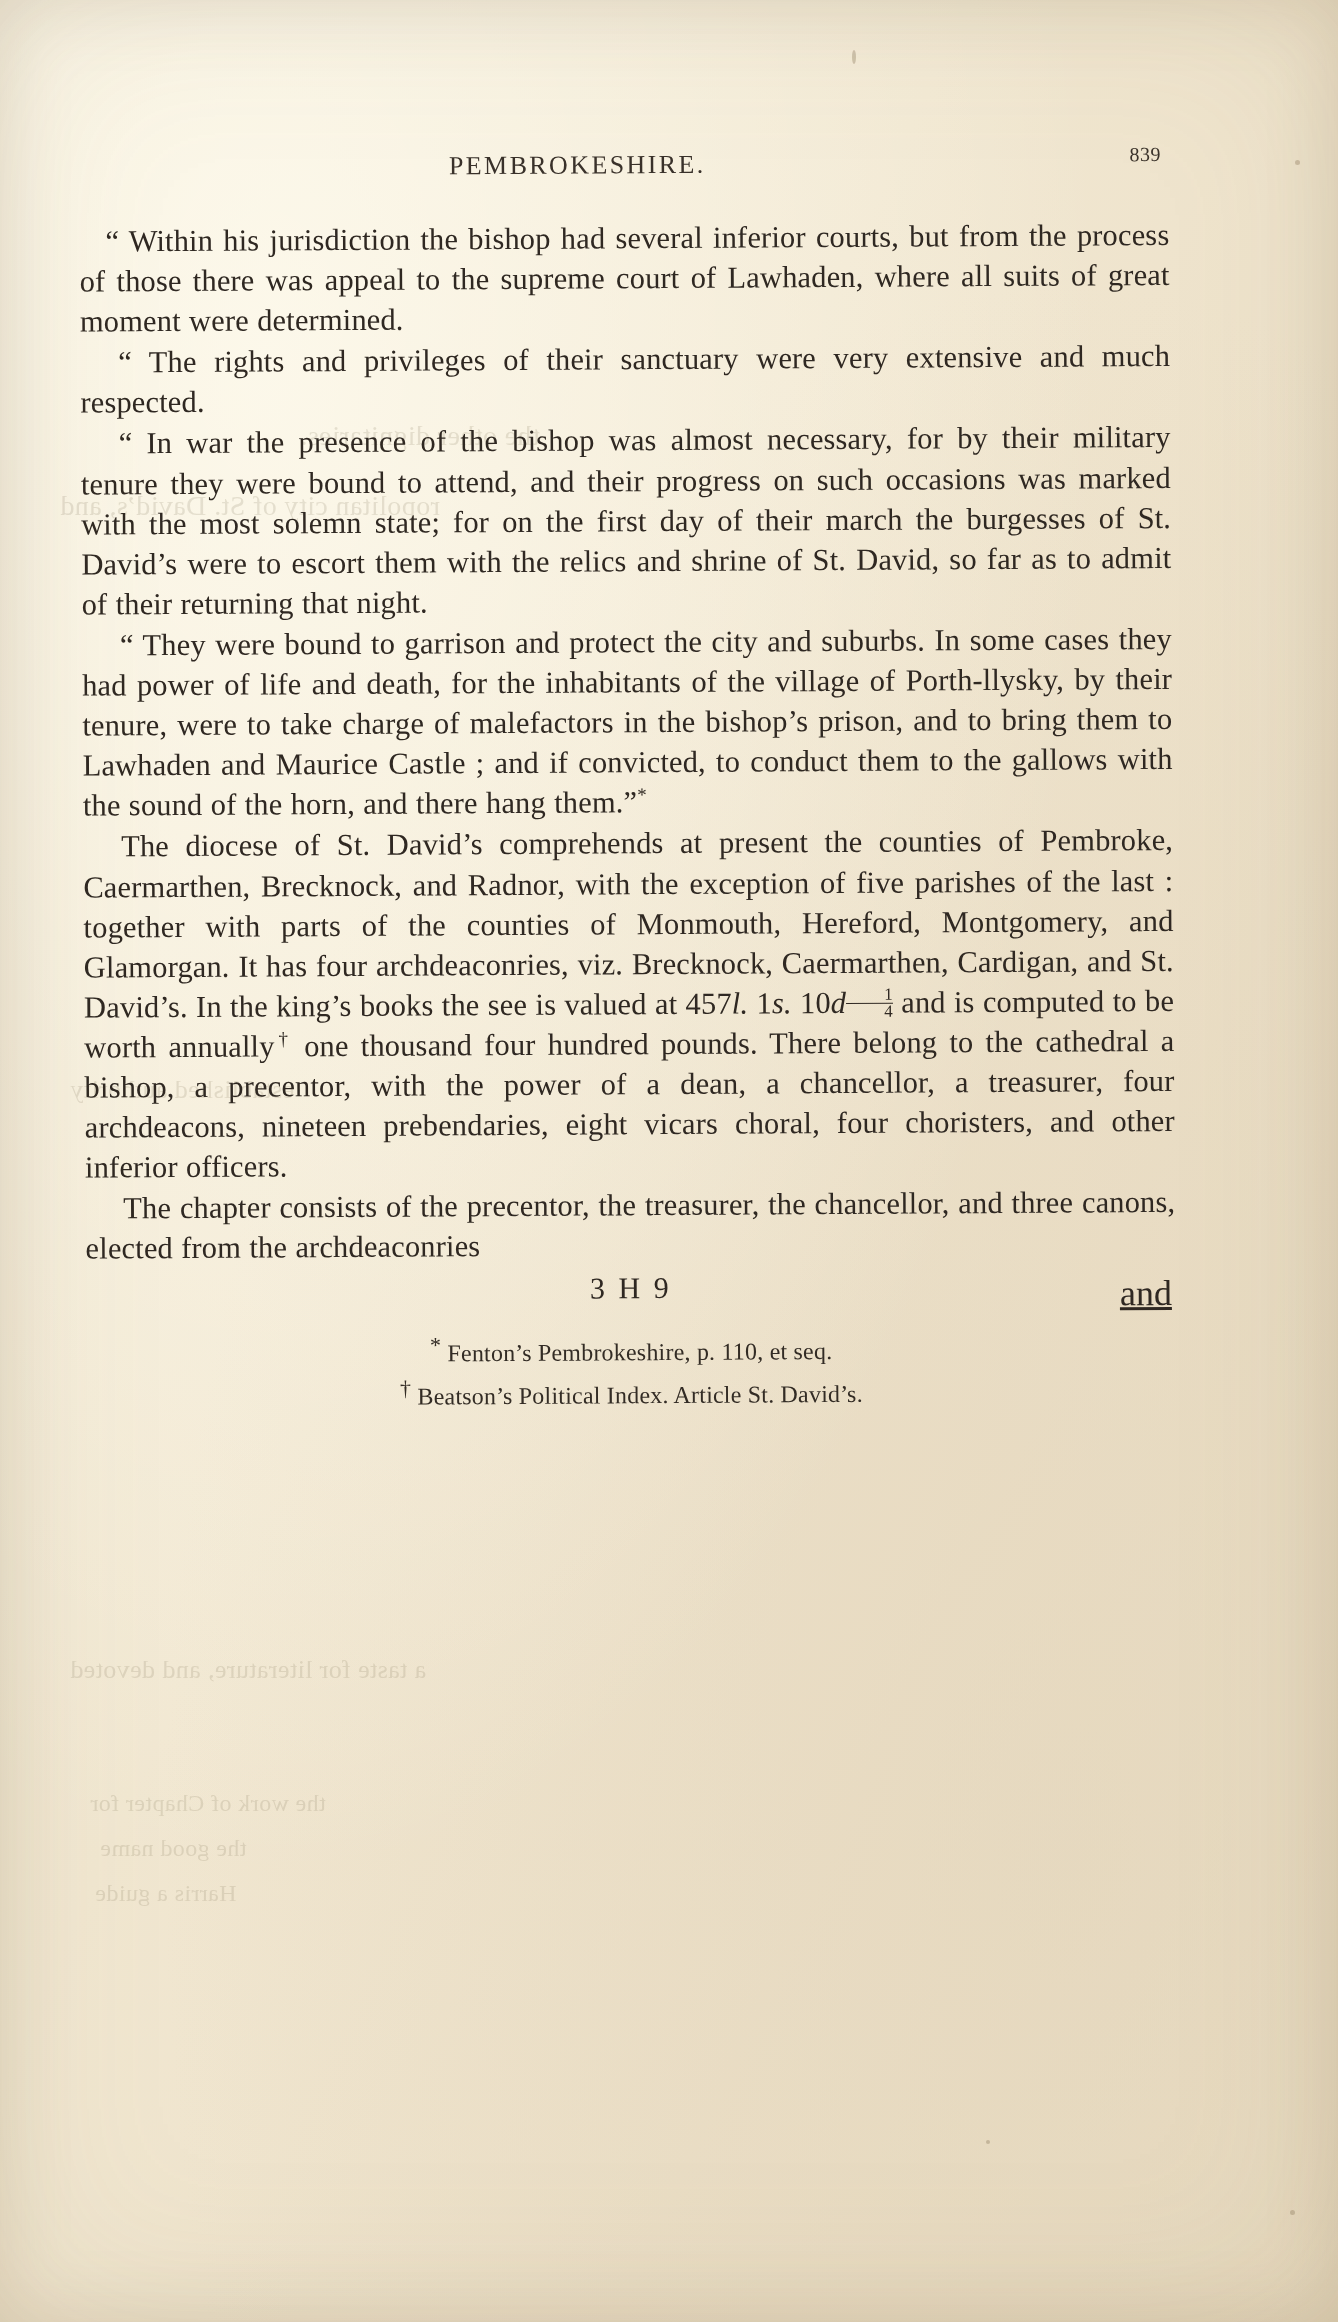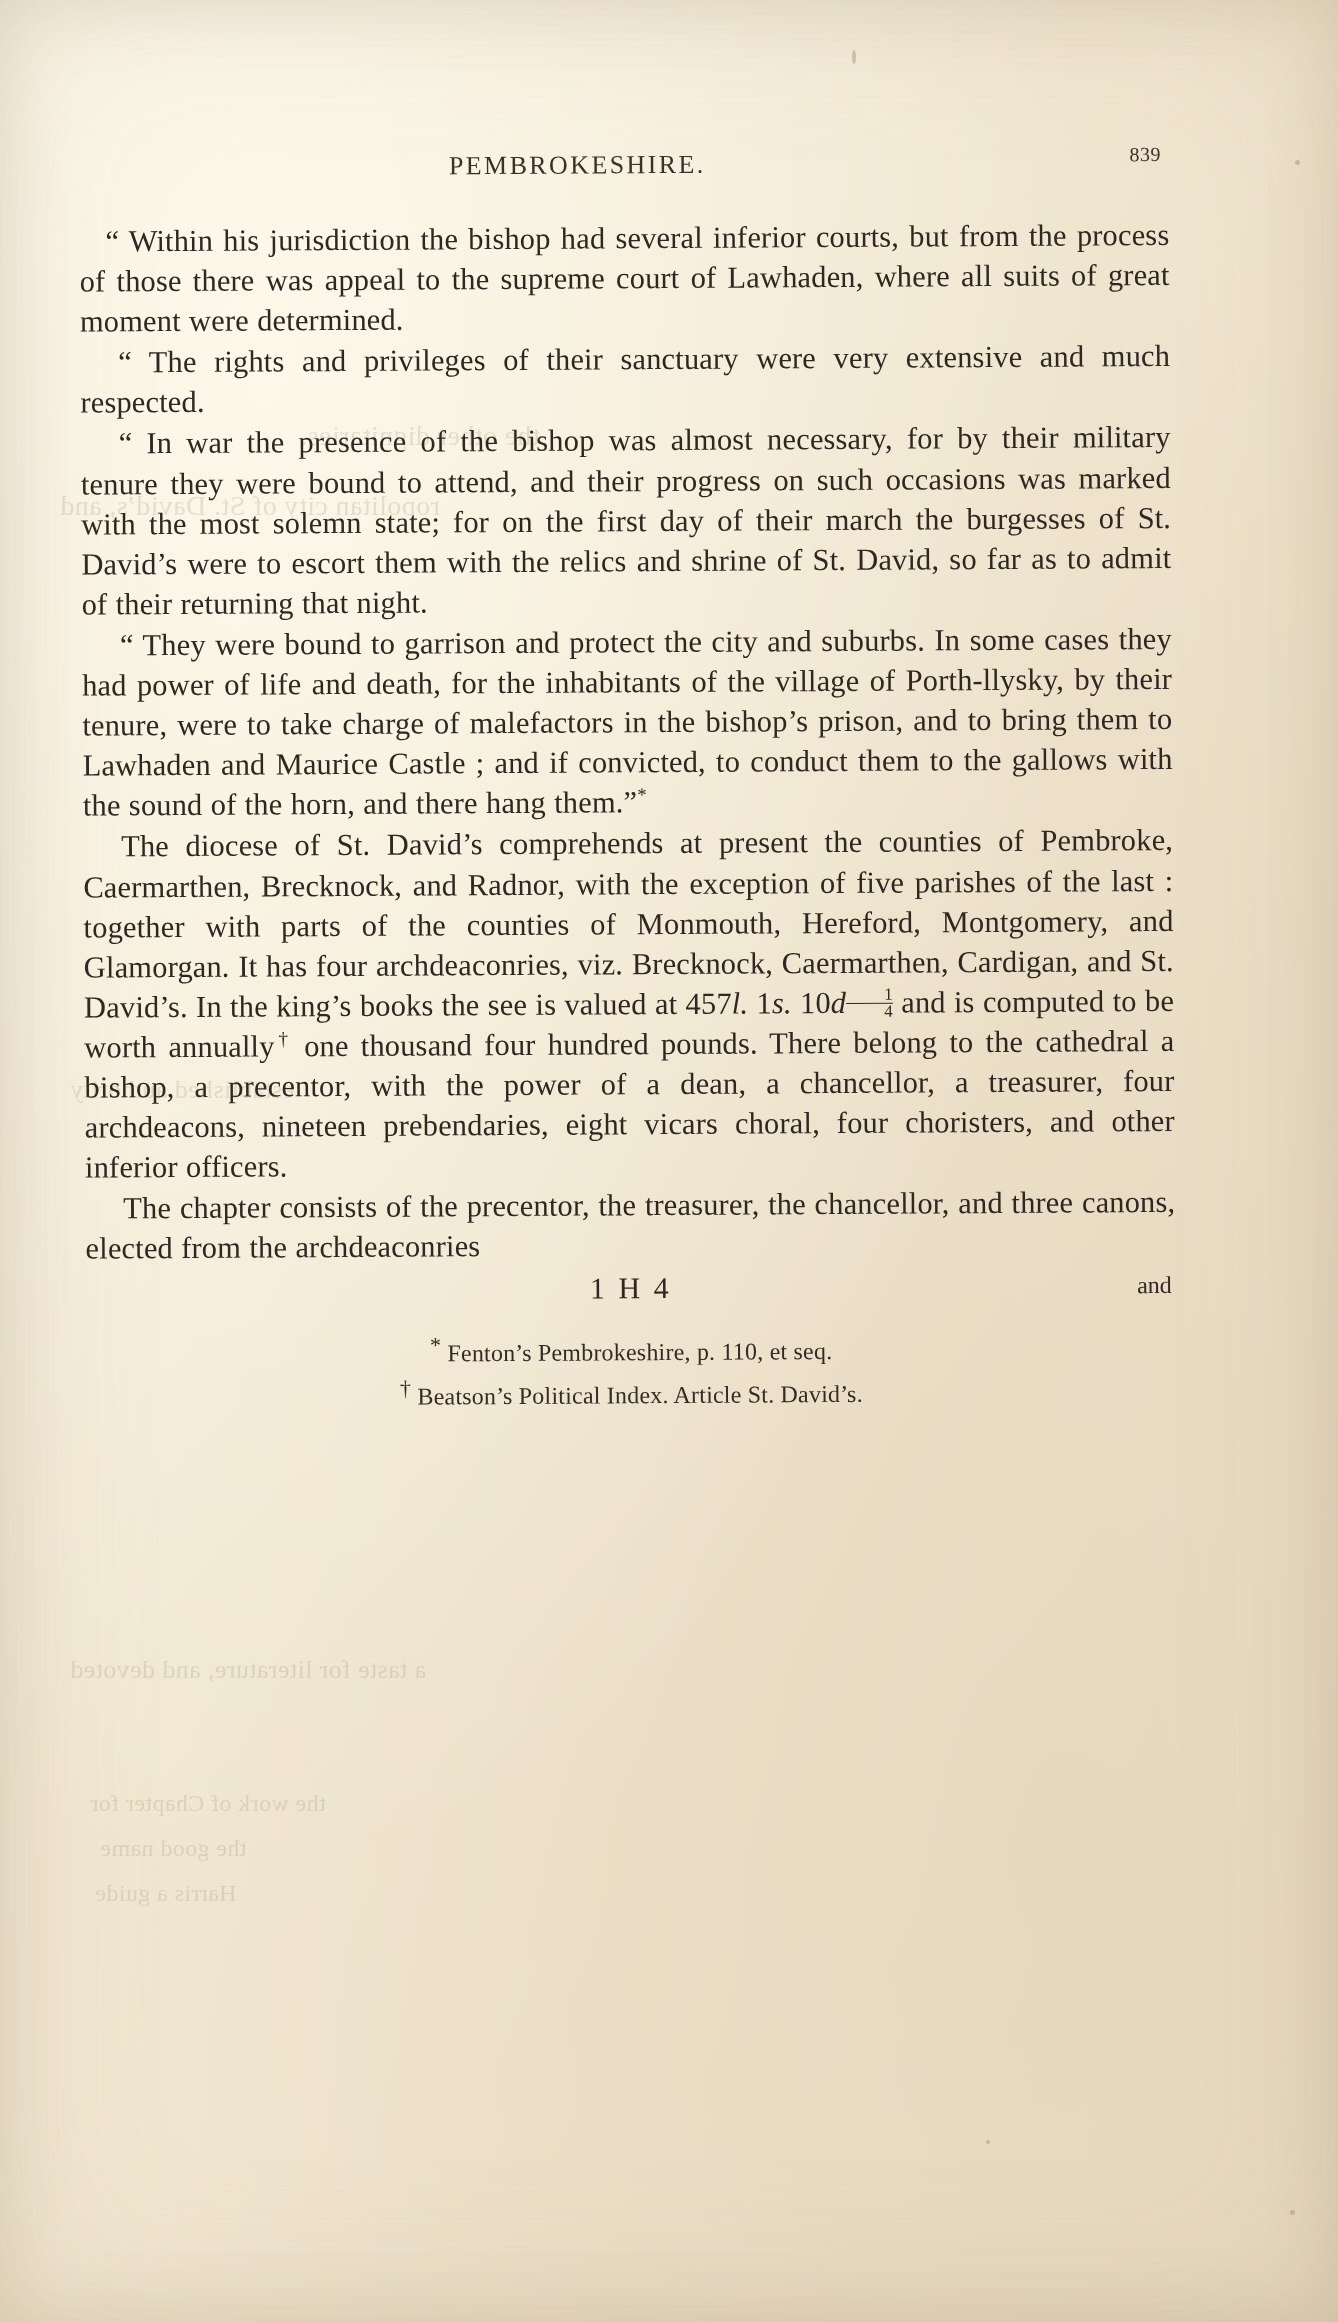--- a/index.html
+++ b/index.html
@@ -103,21 +103,22 @@
   .signature {
     position: absolute;
     left: 50%;
     transform: translateX(-50%);
     letter-spacing: 3px;
   }
   .catchword {
     position: absolute;
     right: 4px;
     top: 4px;
-    font-size: 24px;
+    font-size: 36px;
+    text-decoration: underline;
   }
   .footnotes {
     margin-top: 14px;
     text-align: center;
   }
   .footnote {
     font-size: 24px;
     color: #332c25;
     line-height: 1.5;
     letter-spacing: 0.2px;
@@ -191,21 +192,21 @@
 
       <p class="para indent">“ In war the presence of the bishop was almost necessary, for by their military tenure they were bound to attend, and their progress on such occasions was marked with the most solemn state; for on the first day of their march the burgesses of St. David’s were to escort them with the relics and shrine of St. David, so far as to admit of their returning that night.</p>
 
       <p class="para indent"><span>“ They were bound to garrison and protect the city and suburbs. In some cases they had power of life and death, for the inhabitants of the village of Porth-llysky, by their tenure, were to take charge of malefactors in the bishop’s prison, and to bring them to Lawhaden and Maurice Castle ; and if convicted, to conduct them to the gallows with the sound of the horn, and there hang them.”</span><sup class="note">*</sup></p>
 
       <p class="para indent"><span>The diocese of St. David’s comprehends at present the counties of Pembroke, Caermarthen, Brecknock, and Radnor, with the exception of five parishes of the last : together with parts of the counties of Monmouth, Hereford, Montgomery, and Glamorgan. It has four archdeaconries, viz. Brecknock, Caermarthen, Cardigan, and St. David’s. In the king’s books the see is valued at 457</span><span class="it">l.</span> <span>1</span><span class="it">s.</span> <span>10</span><span class="it">d</span><span class="frac"><span class="num">1</span><span class="den">4</span></span><span> and is computed to be worth annually</span><sup class="note">†</sup><span> one thousand four hundred pounds. There belong to the cathedral a bishop, a precentor, with the power of a dean, a chancellor, a treasurer, four archdeacons, nineteen prebendaries, eight vicars choral, four choristers, and other inferior officers.</span></p>
 
       <p class="para indent">The chapter consists of the precentor, the treasurer, the chancellor, and three canons, elected from the archdeaconries</p>
 
       <div class="sig-line">
-        <span class="signature">1 H 4</span>
+        <span class="signature">3 H 9</span>
         <span class="catchword">and</span>
       </div>
 
       <div class="footnotes">
         <div class="footnote"><span class="fn-mark">*</span> <span>Fenton’s Pembrokeshire, p. 110, et seq.</span></div>
         <div class="footnote"><span class="fn-mark">†</span> <span>Beatson’s Political Index. Article St. David’s.</span></div>
       </div>
 
     </div>
   </div>

